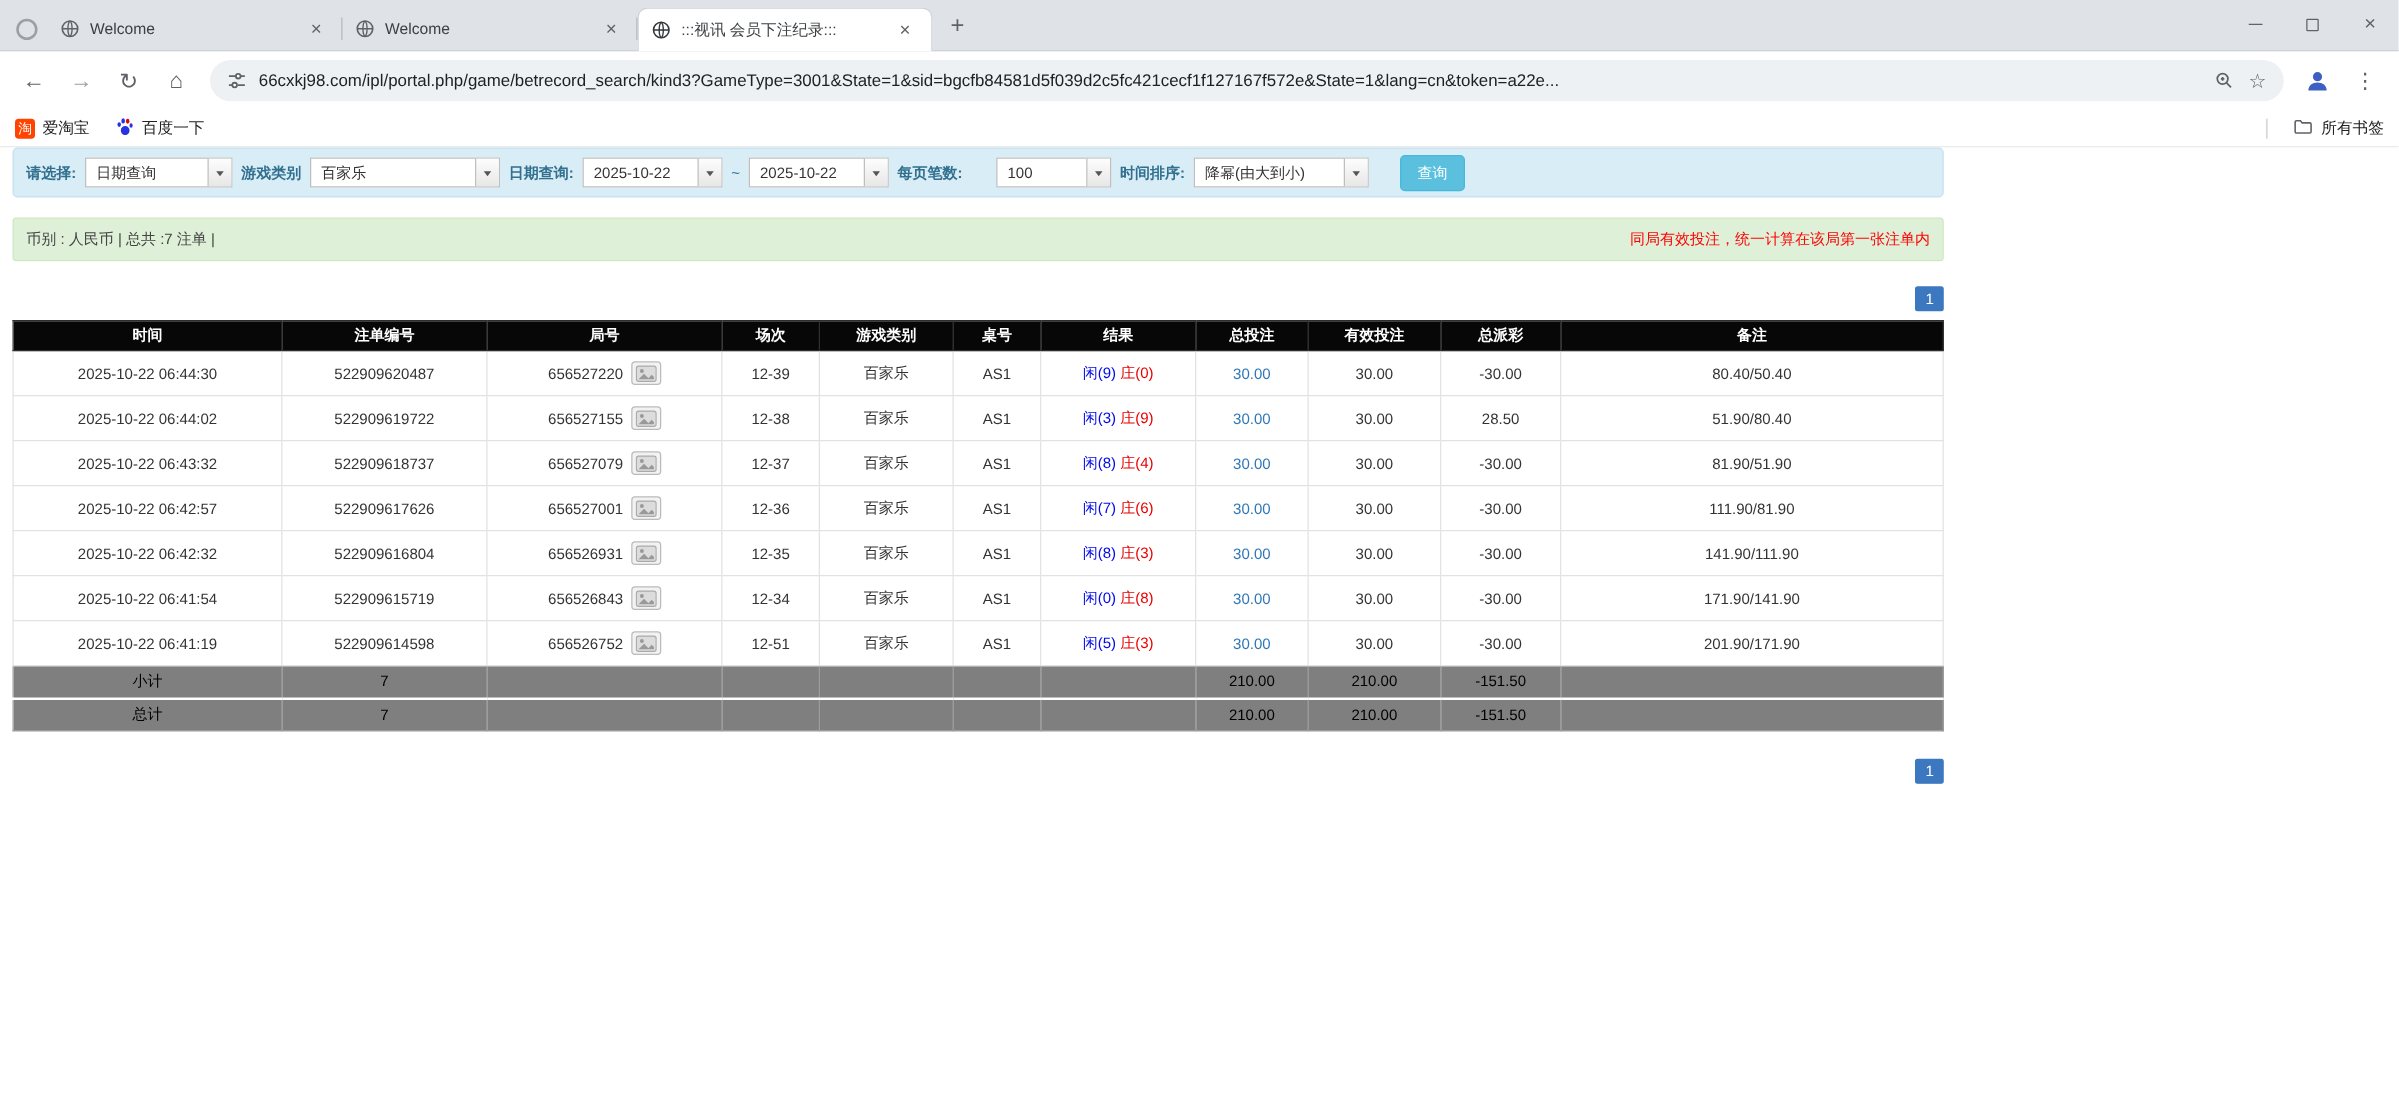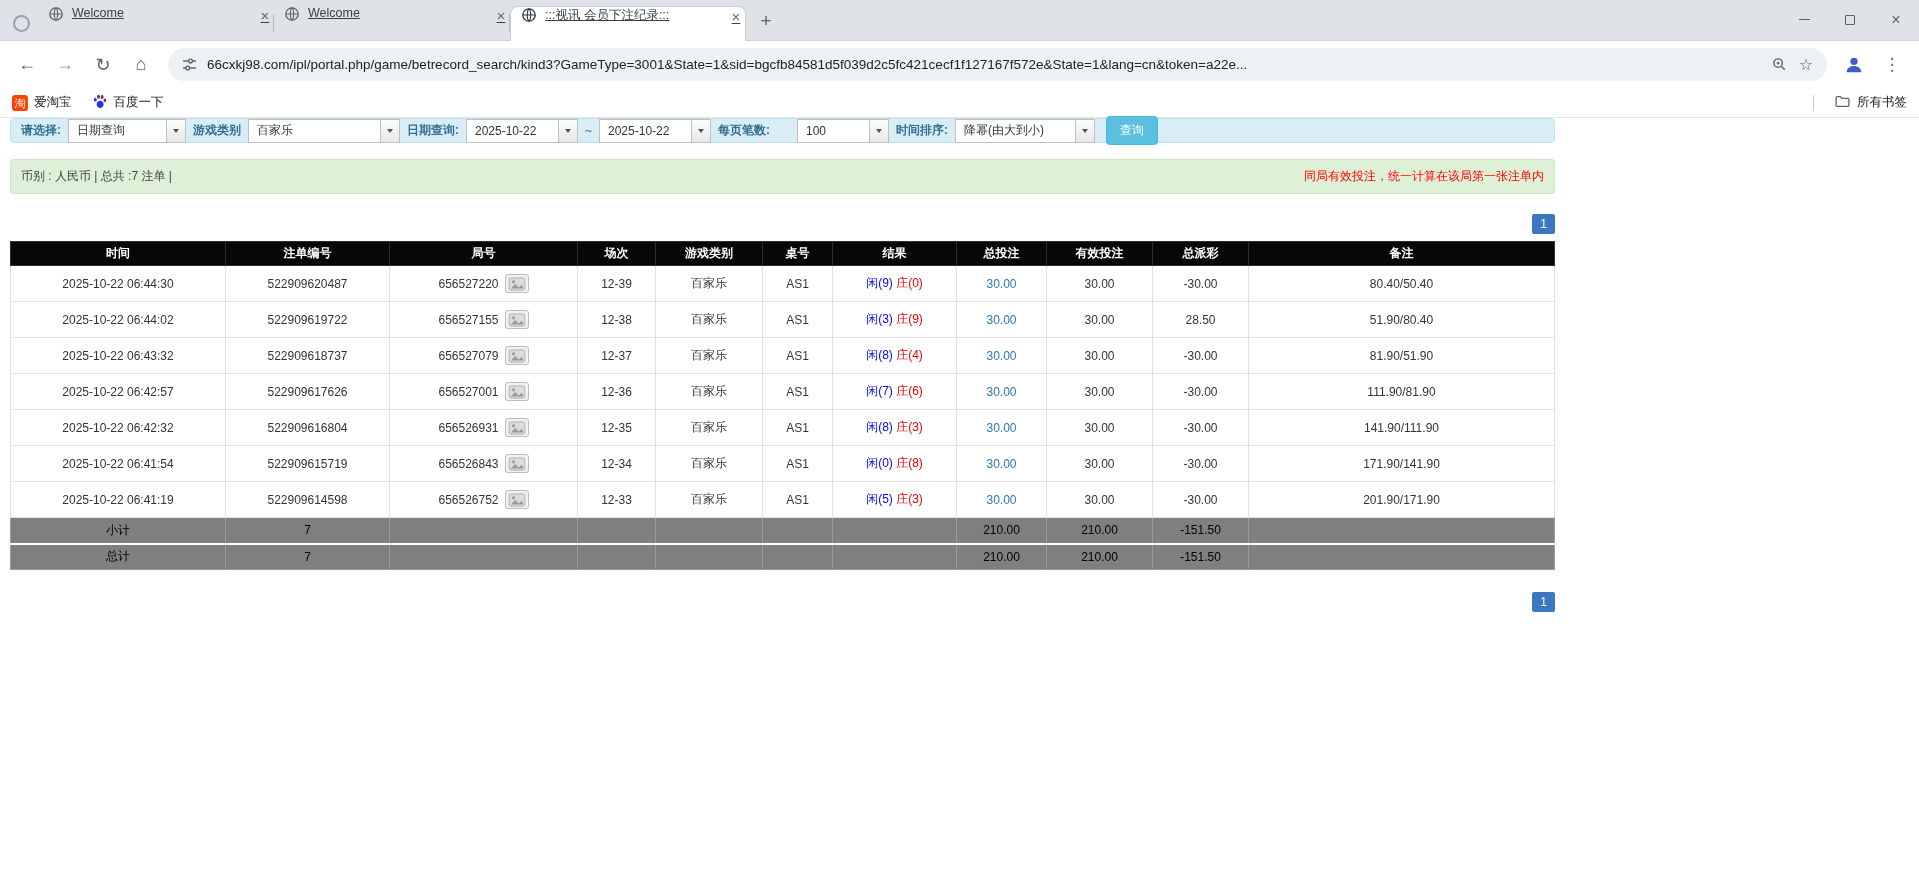--- a/index.html
+++ b/index.html
@@ -21,25 +21,24 @@
   .tab-search {
     width: 30px; height: 34px; margin: 0 2px 0 6px;
     display: flex; align-items: center; justify-content: center;
   }
   .circle-icon {
     width: 17px; height: 17px; border-radius: 50%;
     border: 2px solid #9aa0a6; display: inline-block;
   }
   .tab {
     width: 236px; height: 34px;
-    display: flex; align-items: flex-start;
-    padding: 0 0 0 10px; gap: 8px;
+    display: flex; align-items: center;
+    padding: 0 12px 0 10px; gap: 8px;
     font-size: 12.5px; color: #3c4043;
     position: relative;
-    text-decoration: underline;
   }
   .tab:not(.active)::after {
     content: ""; position: absolute; right: 0; top: 8px;
     width: 1px; height: 18px; background: #b5b9bd;
   }
   .tab.active {
     background: #fff;
     border: 1px solid #cfd3d8; border-bottom: none;
     border-radius: 8px 8px 0 0;
     height: 35px; margin-bottom: -1px; z-index: 2;
@@ -114,21 +113,21 @@
   
   .page { background: #fff; padding: 0 0 0 10px; }
   .page-content { width: 1545px; }
   .page-title {
     font-size: 17px; font-weight: 400; color: #333;
     margin: 16px 0 13px 0;
   }
 
   .filter-bar {
     background: #d9edf7; border: 1px solid #c3e0ef; border-radius: 4px;
-    height: 25px; display: flex; align-items: center;
+    height: 40px; display: flex; align-items: center;
     padding: 0 10px; gap: 7px;
   }
   .flabel { font-size: 12px; font-weight: bold; color: #31708f; white-space: nowrap; }
   .tilde { font-size: 12px; color: #31708f; }
   .combo {
     display: inline-flex; justify-content: space-between; align-items: center;
     background: #fff; border: 1px solid #bfbfbf; height: 24px;
   }
   .combo-val { padding: 0 8px; font-size: 12px; color: #333; white-space: nowrap; overflow: hidden; }
   .combo-arrow {
@@ -136,21 +135,21 @@
     background: linear-gradient(#fdfdfd, #e7e7e7);
     display: flex; align-items: center; justify-content: center; flex: 0 0 19px;
   }
   .combo-arrow::after {
     content: ""; border: 3.5px solid transparent; border-top: 4.5px solid #555; margin-top: 4px;
   }
   .w118 { width: 118px; } .w152 { width: 152px; } .w112 { width: 112px; }
   .w92 { width: 92px; margin-left: 20px; } .w140 { width: 140px; }
   .btn-search {
     background: #5bc0de; border: 1px solid #46b8da; color: #fff;
-    font-size: 12px; padding: 5px 13px; border-radius: 4px; margin-left: 4px;
+    font-size: 12px; padding: 5px 13px; border-radius: 4px; margin-left: 18px;
     font-family: inherit;
   }
 
   .summary-bar {
     margin-top: 16px;
     background: #dff0d8; border: 1px solid #cde9bf; border-radius: 3px;
     padding: 8px 10px; display: flex; justify-content: space-between; align-items: center;
     font-size: 12px; color: #444;
   }
   .summary-bar .right-note { color: #f00; }
@@ -575,21 +574,21 @@
         <span>656526752</span>
         <span class="img-btn">
           <svg viewBox="0 0 20 16" width="18" height="14">
                     <rect x="1" y="1" width="18" height="14" rx="2" fill="#dcdcdc" stroke="#aaa"></rect>
                     <circle cx="6" cy="5.5" r="1.8" fill="#999"></circle>
                     <path d="M3 13l5-5 4 4 3-3 2 2v2z" fill="#999"></path>
                   </svg>
         </span>
       </span>
     </td>
-    <td>12-33</td>
+    <td>12-51</td>
     <td>百家乐</td>
     <td>AS1</td>
     <td>
       <span class="blue">闲(5)</span>
       <span class="redtxt">庄(3)</span>
     </td>
     <td>
       <span class="bet-link">30.00</span>
     </td>
     <td>30.00</td>

